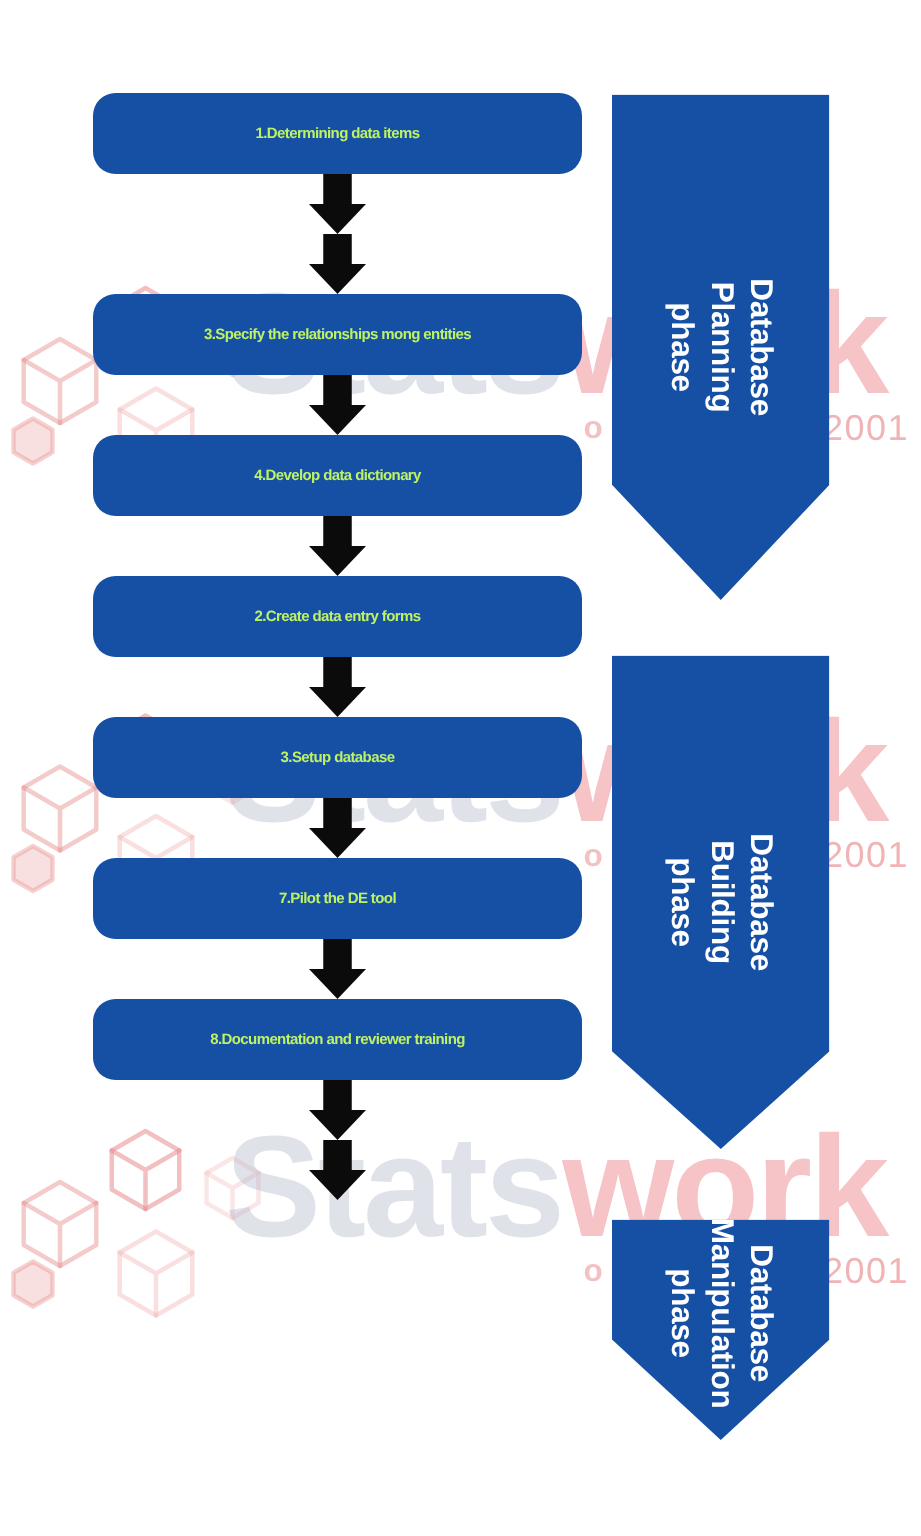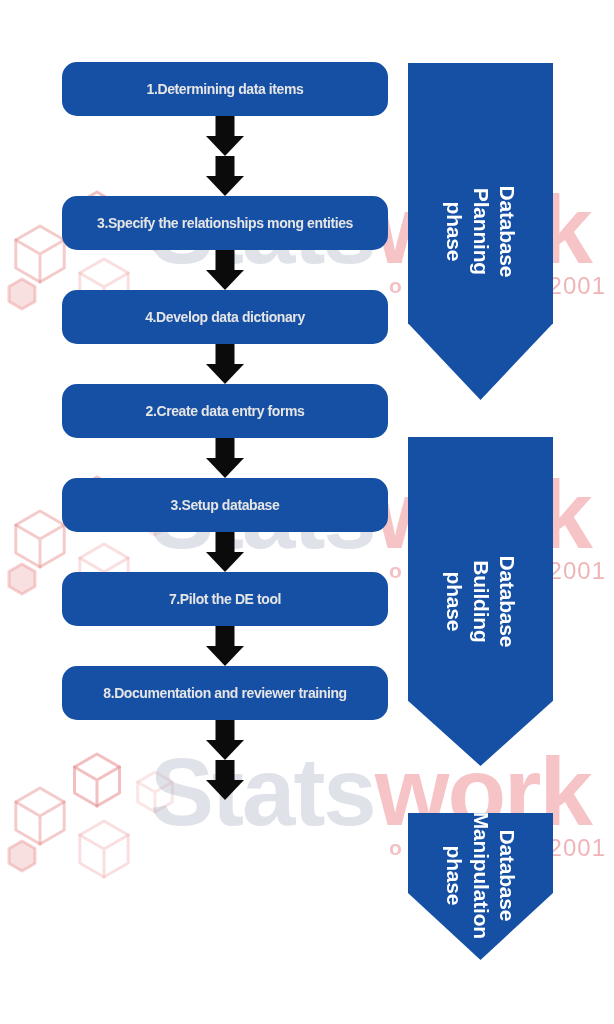--- a/index.html
+++ b/index.html
@@ -49,21 +49,21 @@
     display: flex; flex-direction: column; z-index: 10;
   }
   .step {
     height: 54px; flex: 0 0 54px;
     background: var(--primary-blue, #1650a5);
     border-radius: 15px;
     display: flex; align-items: center; justify-content: center;
     padding: 0 4px; box-sizing: border-box;
   }
   .step-label {
-    color: #e5e5e5; font-weight: bold; font-size: 14px;
+    color: #bef264; font-weight: bold; font-size: 10px;
     letter-spacing: -0.4px; white-space: nowrap; text-align: center;
   }
   .flow-arrow {
     height: 40px; flex: 0 0 40px;
     display: flex; align-items: flex-start; justify-content: center;
   }
 
   
   .phase {
     position: absolute; left: 408px; width: 145px;

